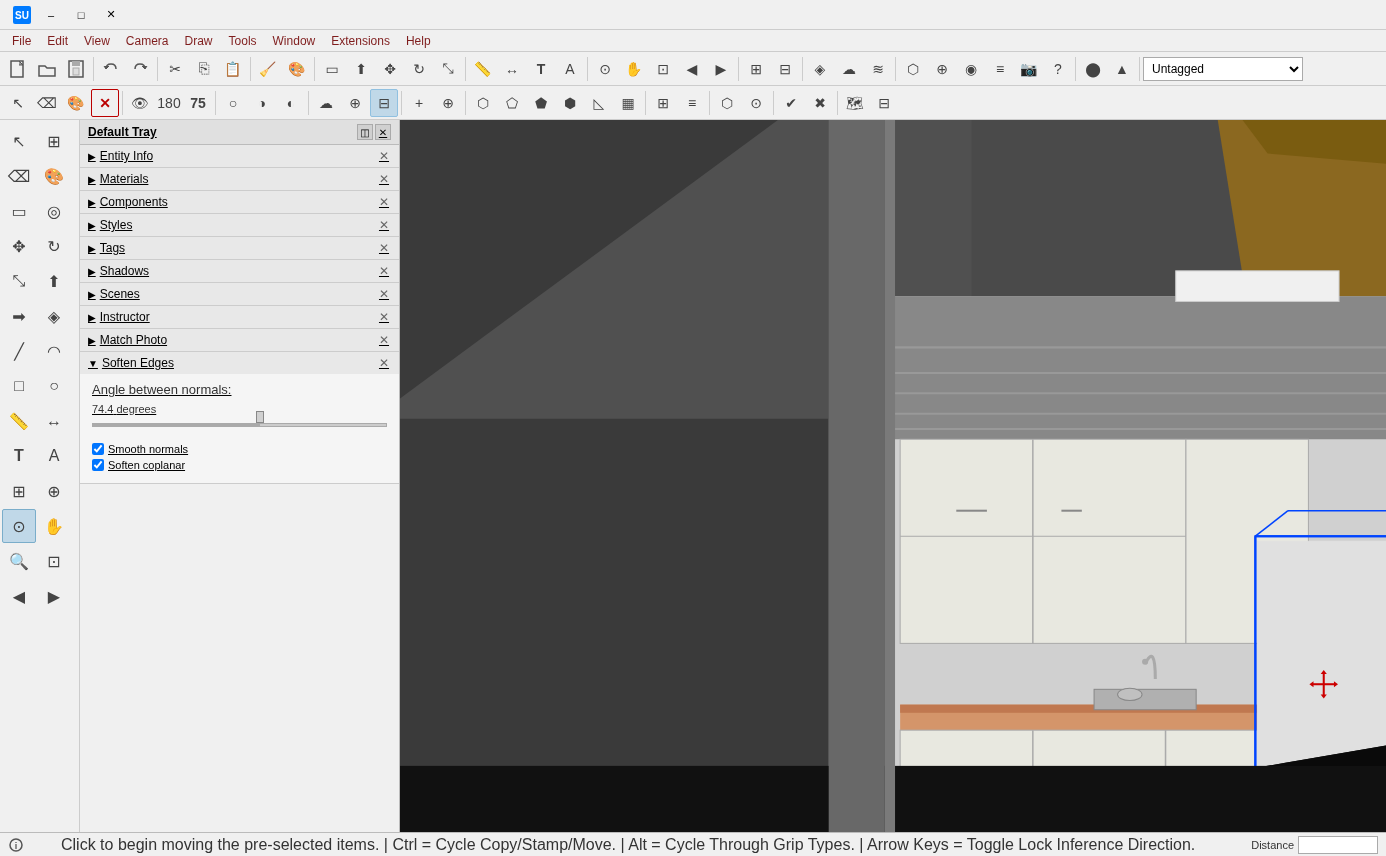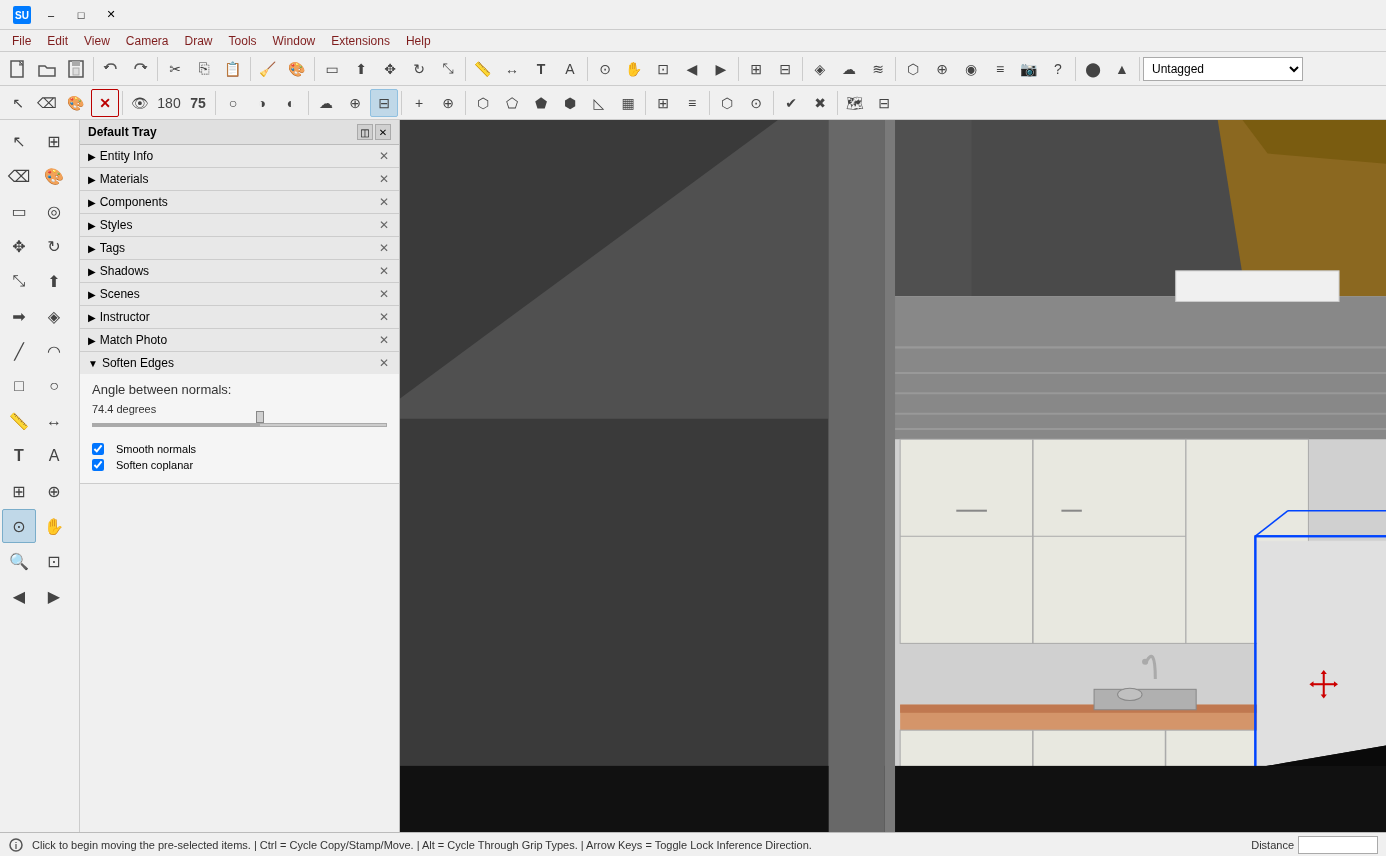--- a/index.html
+++ b/index.html
@@ -124,20 +124,21 @@
     .tool-btn.active { background: #c8dcea; border-color: #7aadca; }
 
     
     #default-tray {
       width: 320px;
       background: #f0f0f0;
       border-right: 1px solid #bbb;
       display: flex;
       flex-direction: column;
       overflow: hidden;
+      text-decoration: underline;
     }
     #tray-header {
       background: #e0e0e0;
       border-bottom: 1px solid #bbb;
       padding: 4px 8px;
       display: flex;
       align-items: center;
       justify-content: space-between;
       font-size: 12px;
       font-weight: bold;
@@ -196,21 +197,21 @@
     .slider-thumb {
       position: absolute;
       top: -4px;
       left: 57%;
       width: 8px; height: 12px;
       background: #d0d0d0;
       border: 1px solid #888;
       cursor: pointer;
       transform: translateX(-50%);
     }
-    .checkbox-row { display: flex; align-items: center; gap: 12px; margin-bottom: 4px; font-size: 11px; }
+    .checkbox-row { display: flex; align-items: center; gap: 4px; margin-bottom: 4px; font-size: 11px; }
     .checkbox-row input[type=checkbox] { width: 12px; height: 12px; }
 
     
     #viewport {
       flex: 1;
       background: #666;
       position: relative;
       overflow: hidden;
     }
 
@@ -226,21 +227,21 @@
       background: #f0f0f0;
       border-top: 1px solid #bbb;
       display: flex;
       align-items: center;
       padding: 0 8px;
       font-size: 11px;
       color: #333;
     }
     #status-bar .status-left { flex: 1; display: flex; align-items: center; gap: 8px; }
     #status-bar .status-icon { width: 16px; height: 16px; display: flex; align-items: center; justify-content: center; }
-    #status-bar .status-text { font-size: 11px; }
+    #status-bar .status-text { font-size: 16px; margin-left: 29px; }
     #status-bar .distance-box {
       display: flex; align-items: center; gap: 4px;
     }
     #status-bar .distance-label { font-size: 11px; }
     #status-bar .distance-input {
       width: 80px; height: 18px;
       border: 1px solid #aaa;
       background: white;
       font-size: 11px;
       padding: 0 3px;

